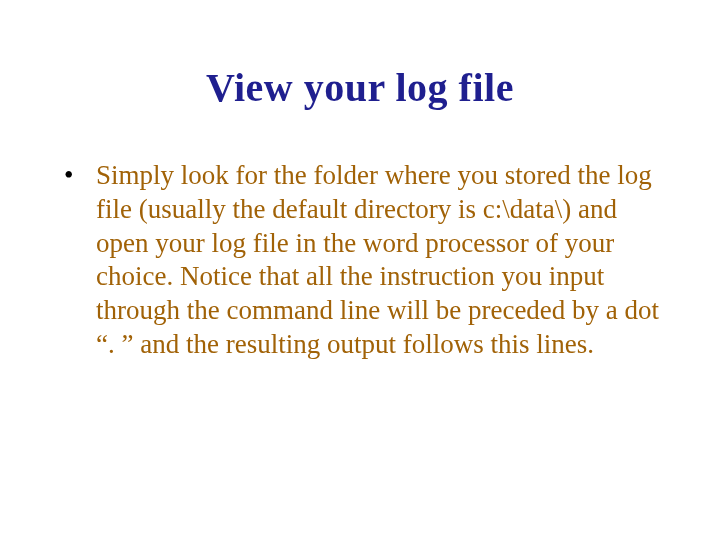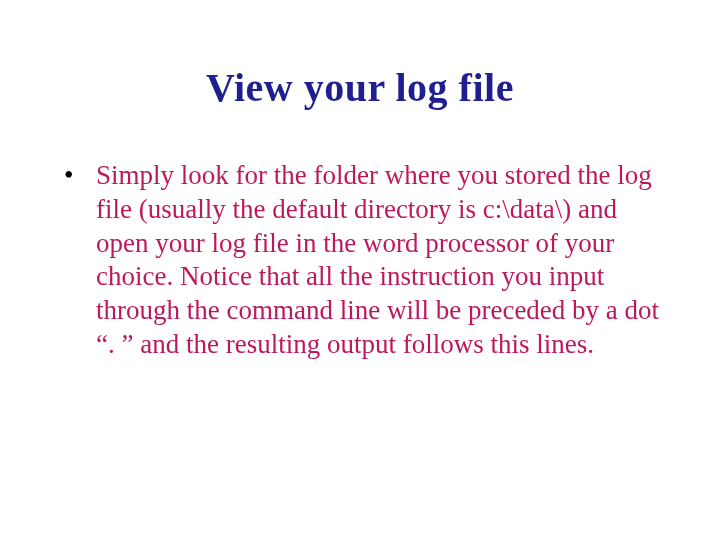--- a/index.html
+++ b/index.html
@@ -26,21 +26,21 @@
       margin: 0 0 48px 0;
       letter-spacing: 0.5px;
     }
     .content {
       list-style: none;
       margin: 0;
       padding: 0 10px 0 24px;
     }
     .content li {
       position: relative;
-      color: #be185d;
+      color: #a16207;
       font-size: 27px;
       line-height: 1.25;
       padding-left: 32px;
     }
     .content li::before {
       content: "•";
       position: absolute;
       left: 0;
       top: 0;
       color: #000000;

